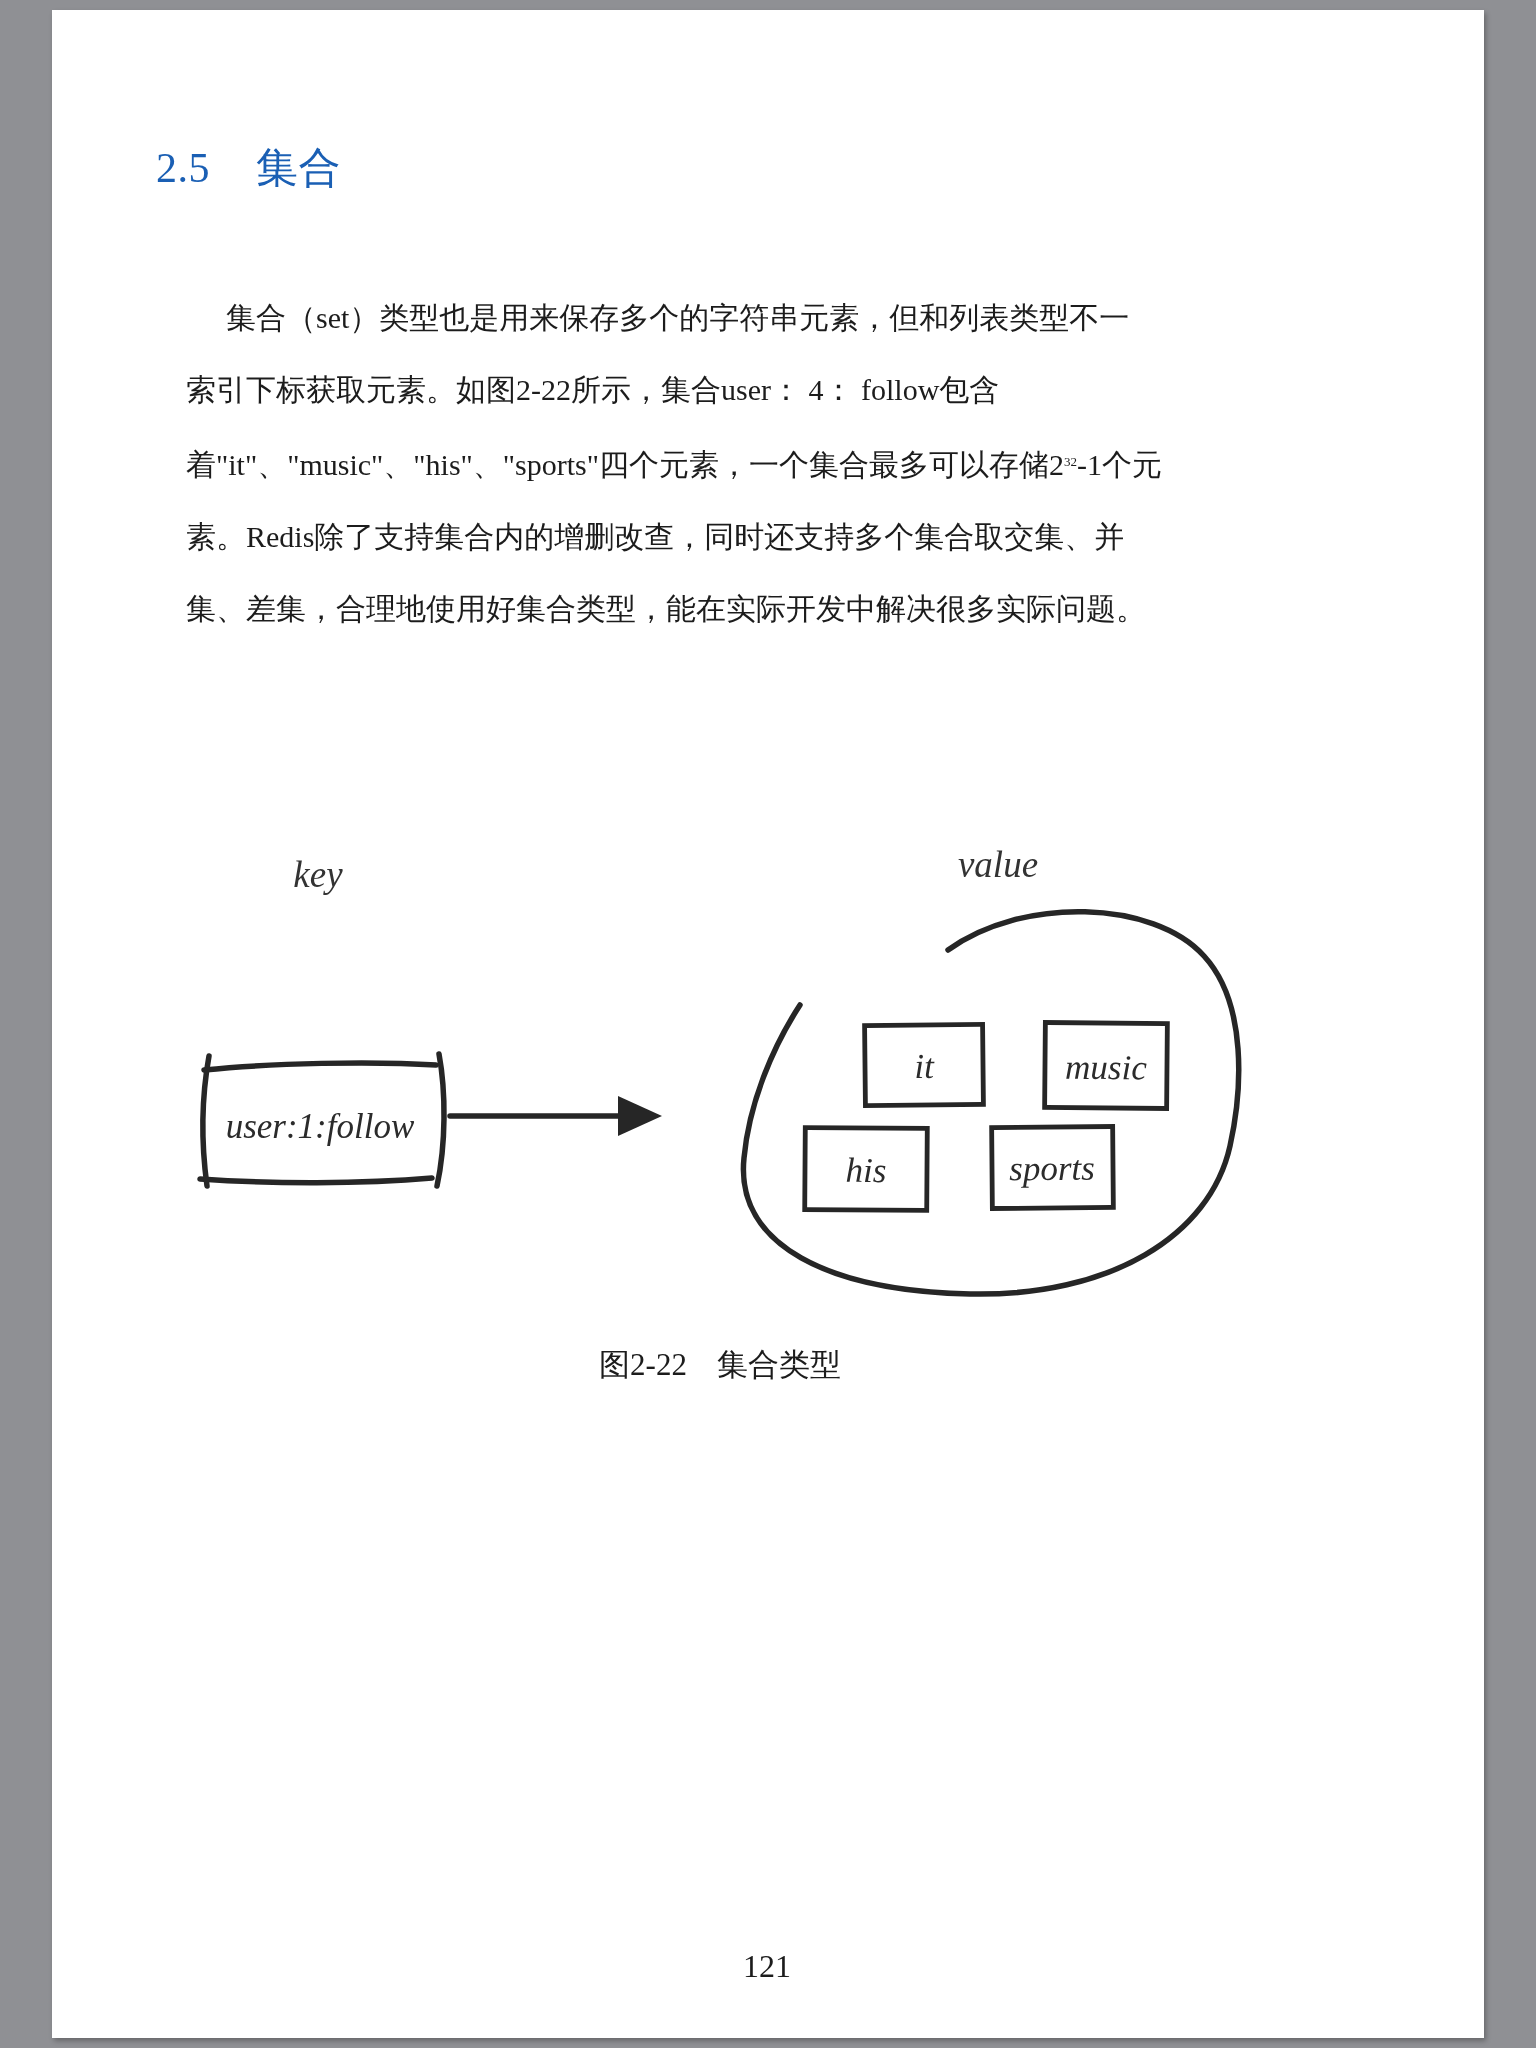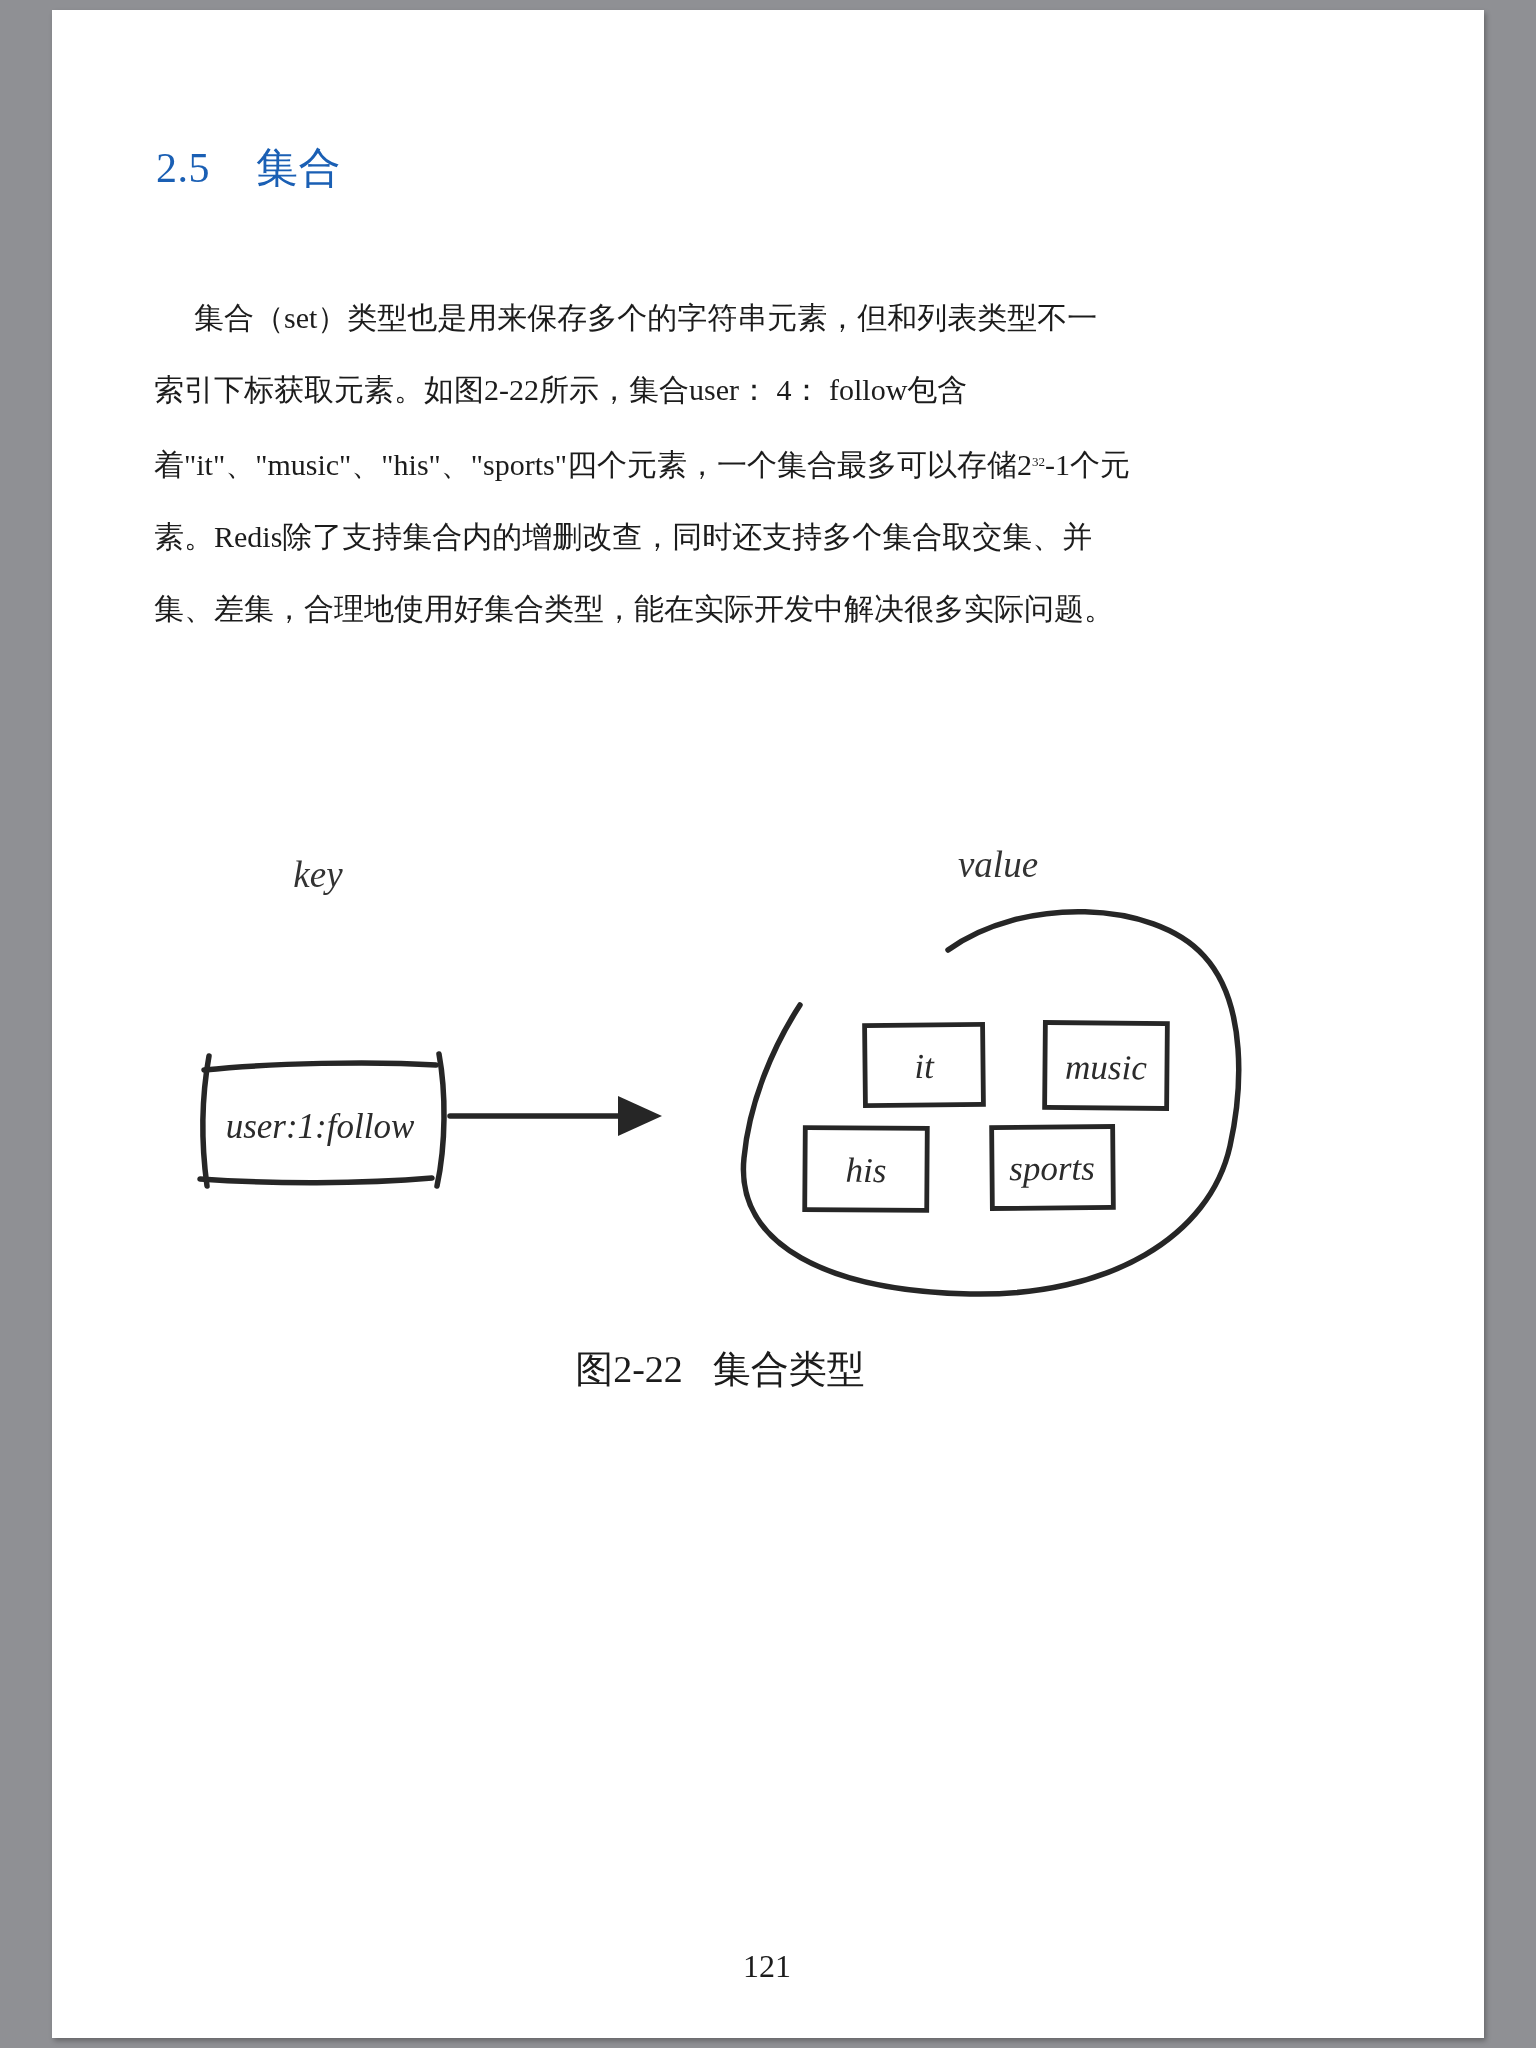--- a/index.html
+++ b/index.html
@@ -8,35 +8,35 @@
   .page { position:absolute; left:52px; top:10px; width:1432px; height:2028px;
           background:#ffffff; box-shadow:2px 3px 5px rgba(0,0,0,0.28); }
 
   .heading { position:absolute; left:104px; top:130px; color:#1a5fb4;
              font-size:42px; letter-spacing:0.5px; white-space:nowrap; }
   .heading .num { display:inline-block; margin-right:46px; }
 
   .para { position:absolute; left:102px; top:272px; width:902px;
           font-size:30px; line-height:72px; color:#1c1c1c;
           text-align:justify; }
-  .pline { white-space:nowrap; }
+  .pline { white-space:nowrap;margin-left:32px; }
   .pline.indent { text-indent:40px; }
   .pline sup { font-size:13px; vertical-align:9px; }
 
   .figure-wrap { position:absolute; left:140px; top:820px; width:1100px; height:492px;font-style:italic; }
   .fig-stroke { fill:none; stroke:#262626; stroke-width:5.5px;
                 stroke-linecap:round; stroke-linejoin:round; }
   .fig-box { fill:none; stroke:#262626; stroke-width:4.8px; }
   .fig-text { fill:#2b2b2b; font-family:"Liberation Serif","DejaVu Serif",serif;
               font-size:35px; text-anchor:middle; }
   .fig-label { fill:#333333; font-family:"Liberation Serif","DejaVu Serif",serif;
                font-size:37px; text-anchor:middle; }
 
   .caption { position:absolute; left:668px; top:1334px; transform:translateX(-50%);
-             font-size:38px; color:#1c1c1c; white-space:nowrap;text-align:right; }
+             font-size:31px; color:#1c1c1c; white-space:nowrap;text-align:right; }
   .caption .cap-num { margin-right:30px; }
 
   .pagenum { position:absolute; left:715px; top:1938px; transform:translateX(-50%);
              font-size:32px; color:#1c1c1c; }
 </style>
 </head>
 <body>
 
 <div class="page">
 

